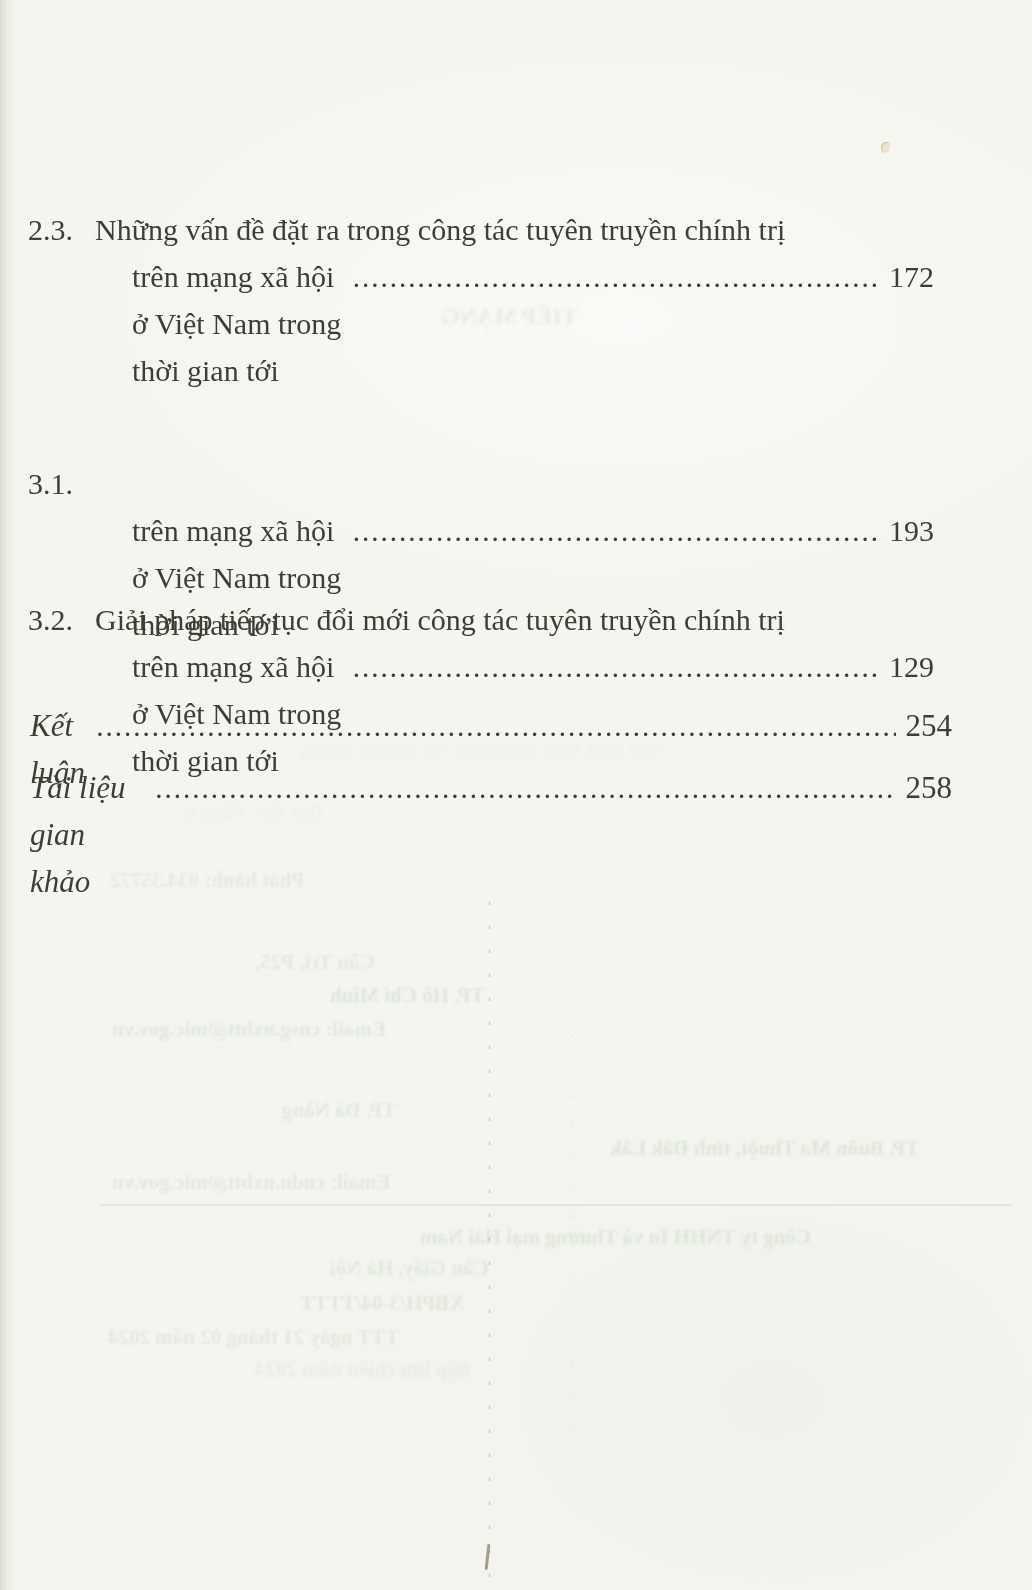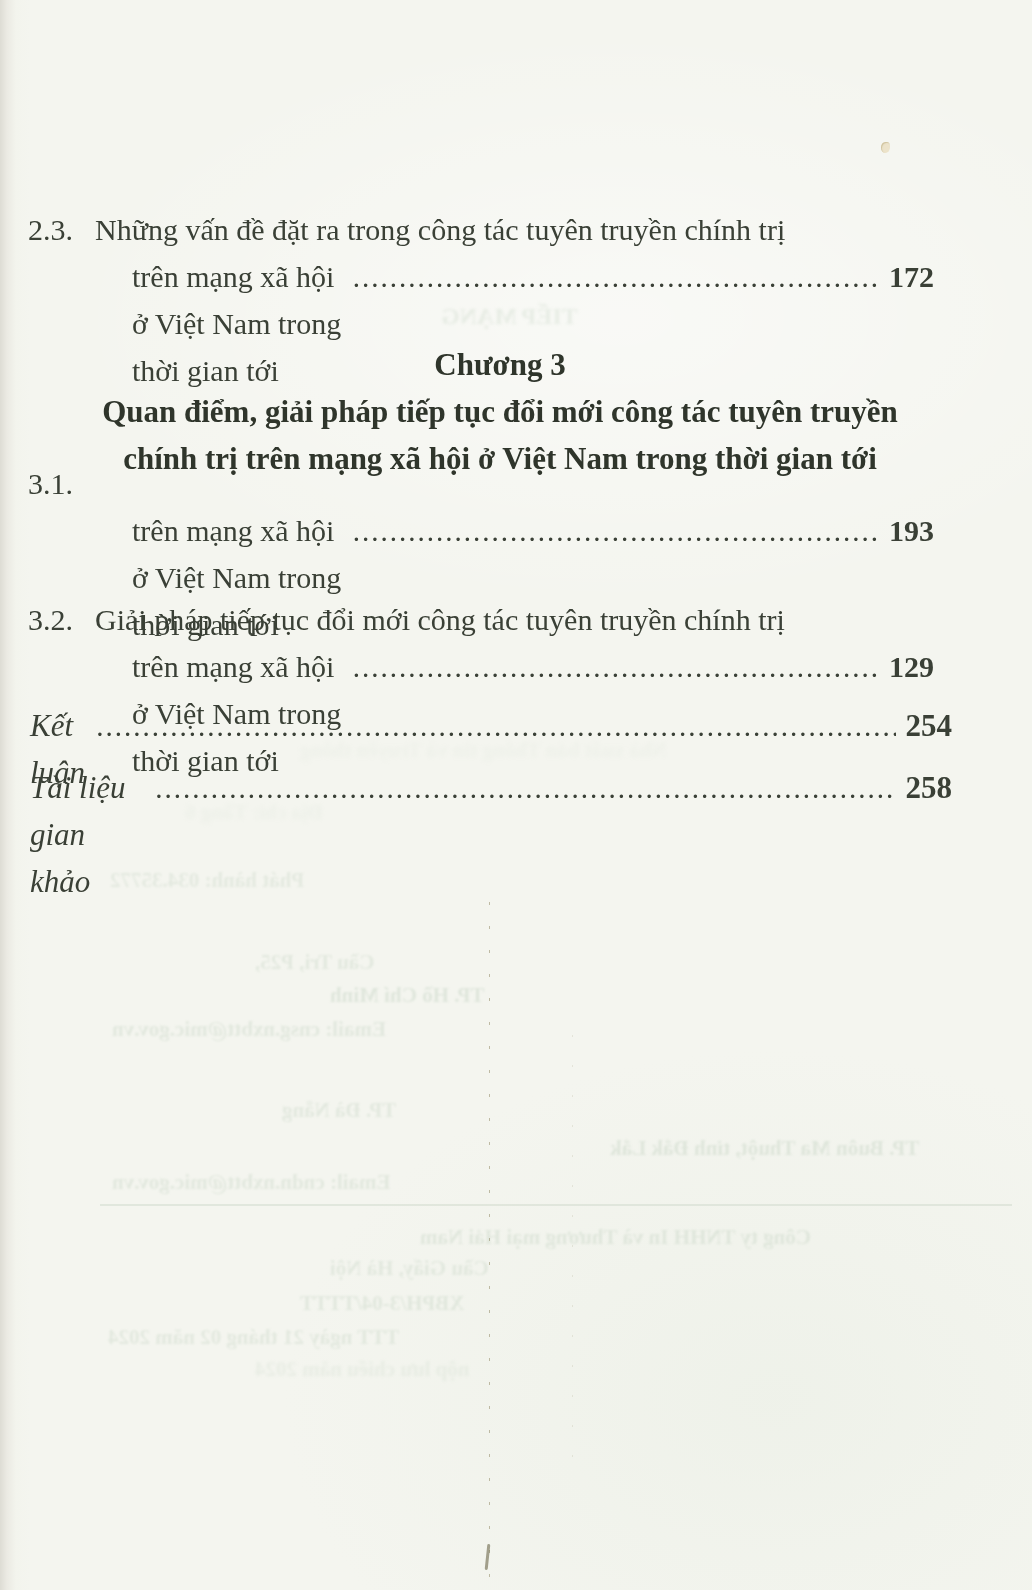--- a/index.html
+++ b/index.html
@@ -28,21 +28,21 @@
     font-family:"Liberation Serif","DejaVu Serif",serif;
   }
   .entry{position:absolute;left:28px;width:906px;font-size:30px;line-height:47px;}
   .entry .l1{display:flex;}
   .entry .num{flex:0 0 67px;}
   .entry .l2{display:flex;align-items:baseline;margin-left:104px;}
   .tail{position:absolute;left:30px;width:922px;font-size:31px;line-height:47px;
         display:flex;align-items:baseline;font-style:italic;}
   .leader{flex:1 1 auto;overflow:hidden;white-space:nowrap;letter-spacing:2px;
           font-style:normal;margin:0 10px 0 6px;font-size:29px;}
-  .pg{flex:0 0 auto;font-style:normal;font-weight:bold;}
+  .pg{flex:0 0 auto;font-style:normal;}
   .chapter{position:absolute;left:20px;width:960px;text-align:center;
            font-weight:bold;font-size:31px;line-height:47px;color:#2f352b;}
   .txt{color:#3a4036;}
   .scratch1{
     position:absolute;left:489px;top:902px;width:1px;height:688px;z-index:2;
     background:repeating-linear-gradient(180deg,
       rgba(125,115,72,.45) 0 3px, rgba(125,115,72,0) 3px 24px);
   }
   .scratch2{
     position:absolute;left:572px;top:1035px;width:1px;height:440px;z-index:2;opacity:.5;
@@ -99,25 +99,20 @@
         <span class="num">2.3.</span>
         <span>Những vấn đề đặt ra trong công tác tuyên truyền chính trị</span>
       </div>
       <div class="l2">
         <span>trên mạng xã hội ở Việt Nam trong thời gian tới</span>
         <span class="leader">........................................................................................................................................................</span>
         <span class="pg">172</span>
       </div>
     </div>
 
-    <div class="chapter" style="top:341px">
-      <div>Chương 3</div>
-      <div>Quan điểm, giải pháp tiếp tục đổi mới công tác tuyên truyền</div>
-      <div>chính trị trên mạng xã hội ở Việt Nam trong thời gian tới</div>
-    </div>
 
     <div class="entry" style="top:460px">
       <div class="l1">
         <span class="num">3.1.</span>
       </div>
       <div class="l2">
         <span>trên mạng xã hội ở Việt Nam trong thời gian tới</span>
         <span class="leader">........................................................................................................................................................</span>
         <span class="pg">193</span>
       </div>

